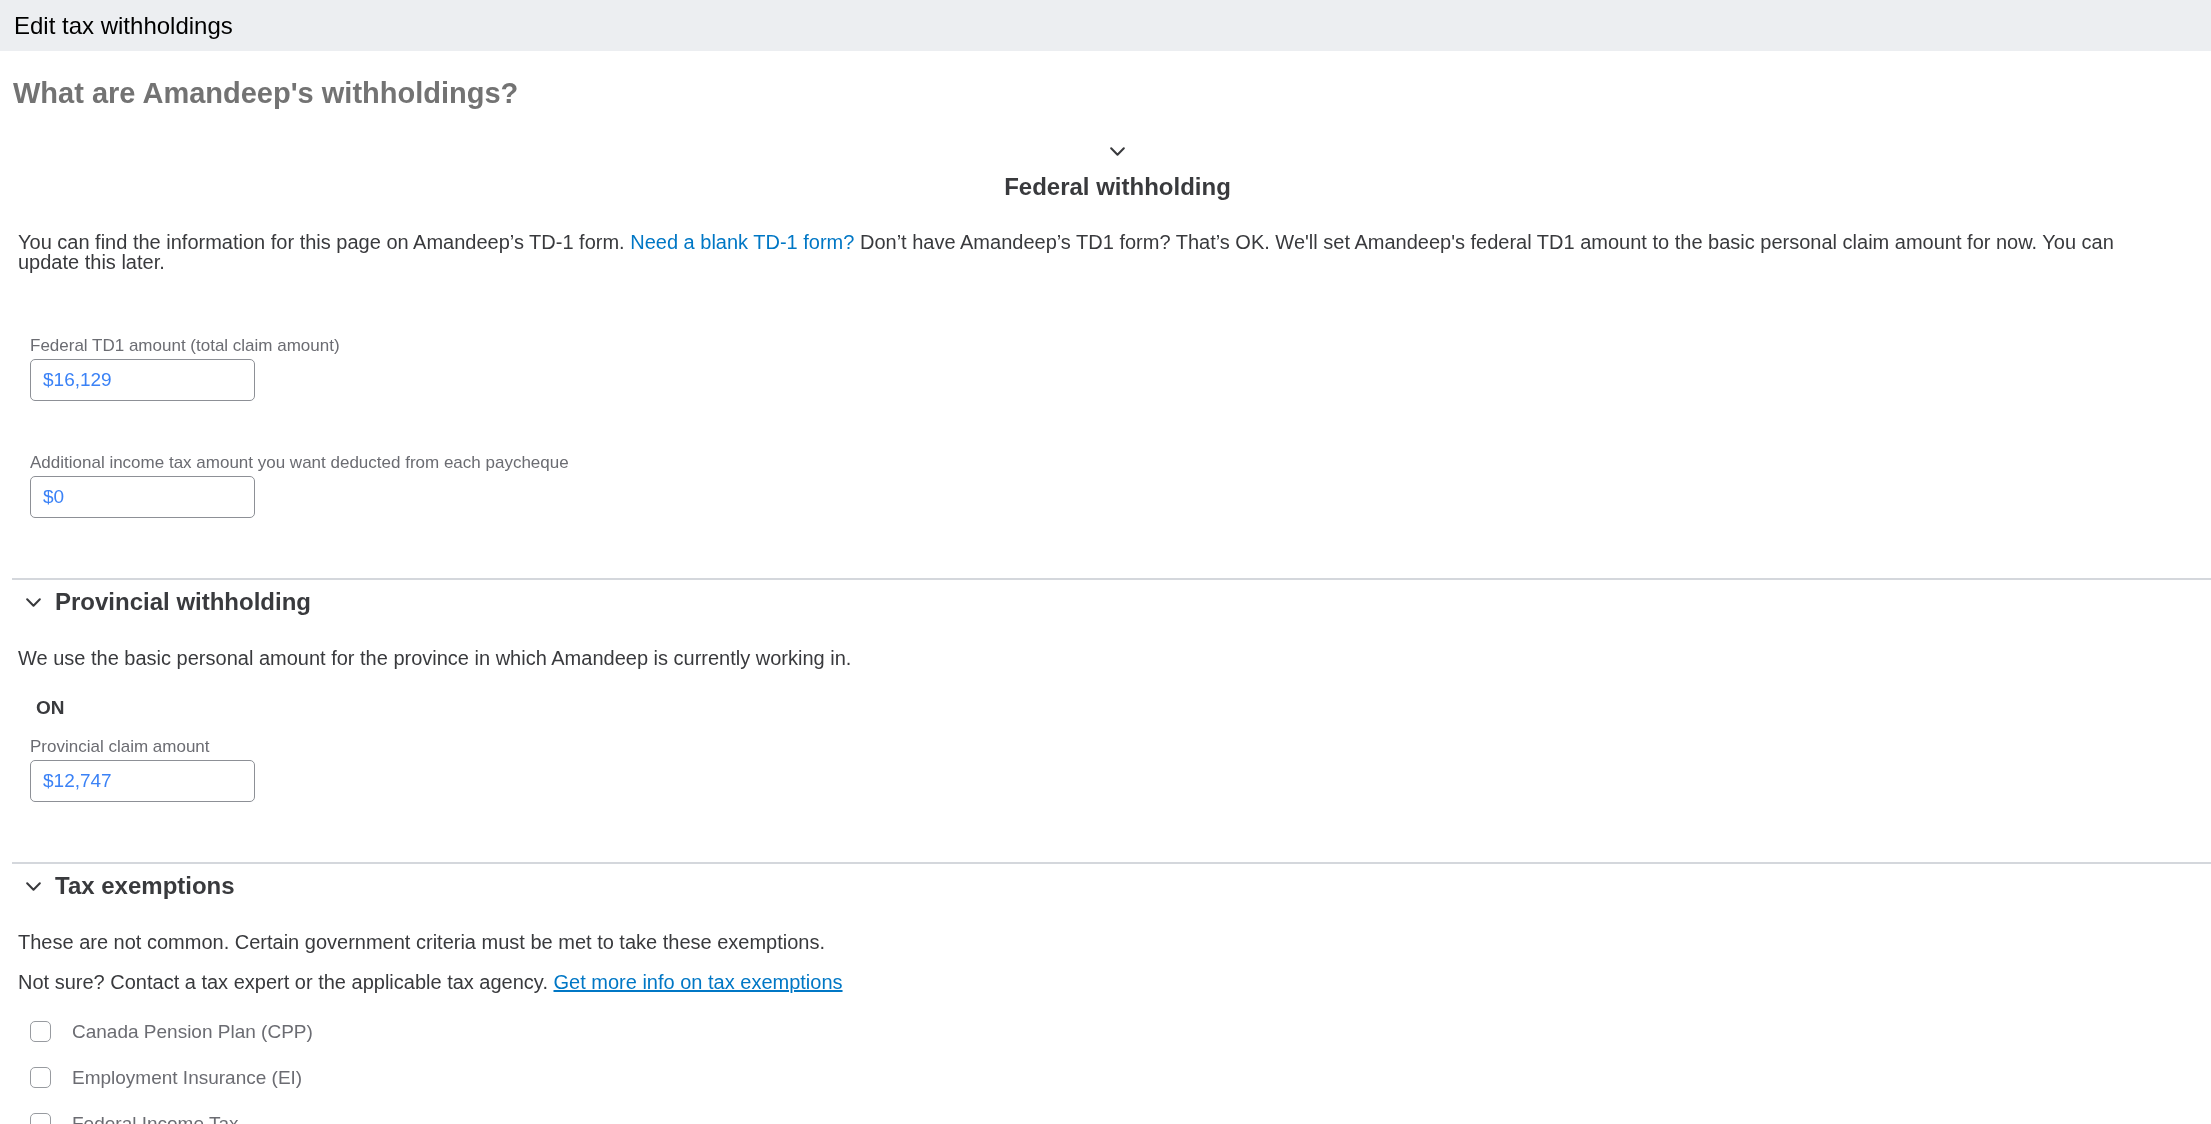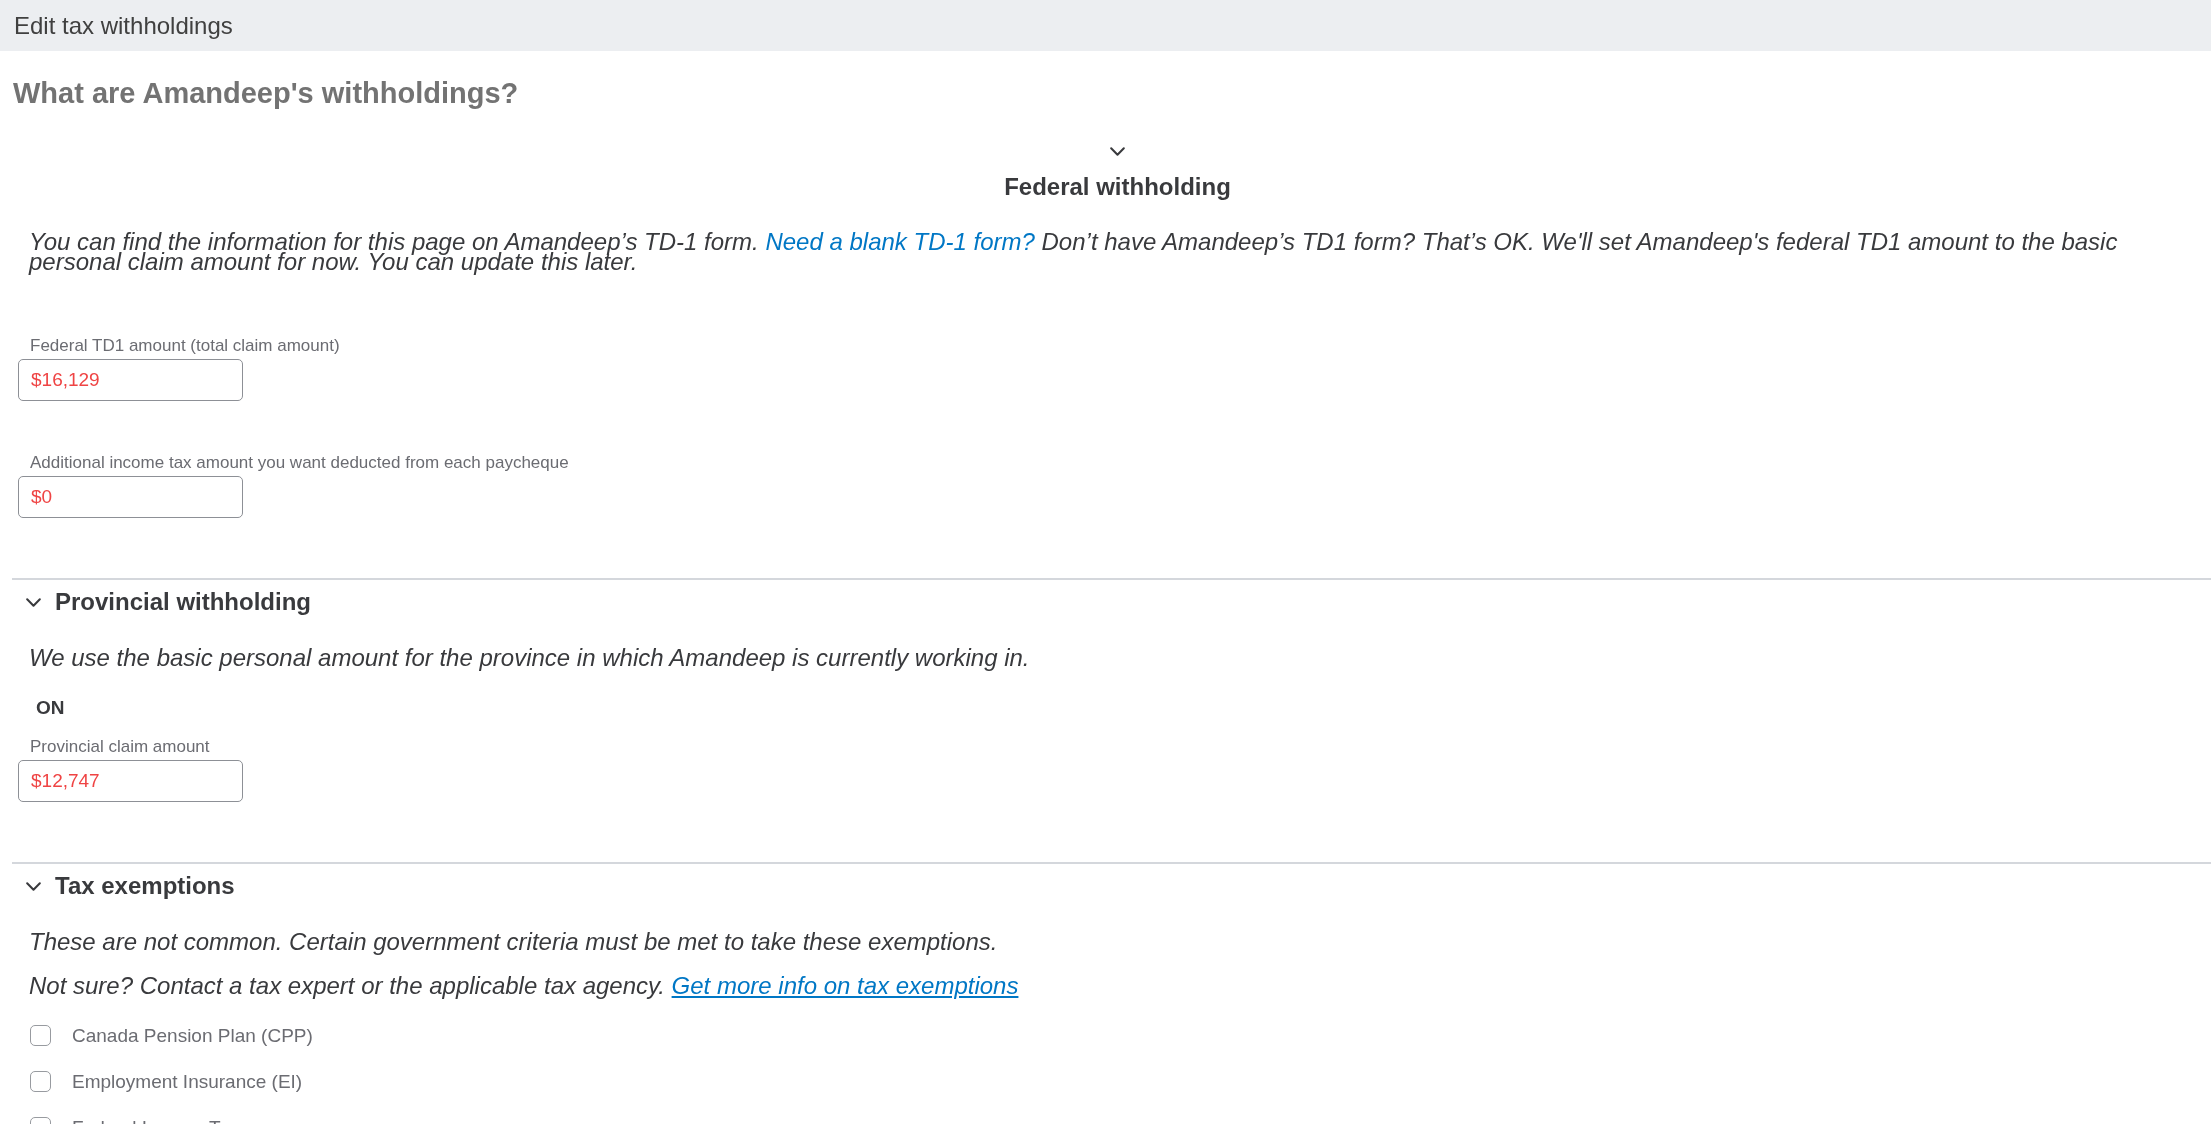--- a/index.html
+++ b/index.html
@@ -3,43 +3,42 @@
 <meta charset="utf-8">
 <style>
   html,body{margin:0;padding:0;}
   body{
     width:2211px;height:1124px;overflow:hidden;background:#ffffff;
     font-family:"Liberation Sans", sans-serif;color:#393a3d;
     -webkit-font-smoothing:antialiased;
   }
   .titlebar{
     height:51px;background:#eceef1;display:flex;align-items:center;
-    padding-left:14px;font-size:24px;color:#404040;
+    padding-left:14px;font-size:24px;color:#000000;
   }
   .page-heading{
     font-size:29px;font-weight:700;line-height:1.05;
     margin:27px 0 0 13px;color:#737373;
   }
   .section-header{
     display:flex;align-items:center;gap:12px;margin-left:24px;
     font-size:24px;font-weight:600;color:#393a3d;cursor:pointer;
   }
   .section-header .chev{display:flex;align-items:center;}
   .para{
-    margin-left:29px;font-size:24px;line-height:20px;color:#393a3d;
+    margin-left:18px;font-size:20px;line-height:20px;color:#393a3d;
     width:2160px;
-    font-style:italic;
   }
   .field-label{
     margin-left:30px;font-size:17px;line-height:17px;color:#6b6c72;
   }
   .text-input{
-    display:block;margin-left:18px;width:225px;height:42px;
+    display:block;margin-left:30px;width:225px;height:42px;
     border:1px solid #8d9096;border-radius:5px;background:#fff;
-    font-family:inherit;font-size:19px;color:#ef4444;
+    font-family:inherit;font-size:19px;color:#3b82f6;
     padding:12px 12px;box-sizing:border-box;outline:none;
   }
   .divider{height:2px;background:#d4d7dc;margin-left:12px;}
   .divider.thick{height:4px;background:#d2d5da;}
   .province-code{margin-left:36px;font-size:19px;font-weight:700;line-height:20px;color:#393a3d;}
   .link{color:#0077c5;cursor:pointer;}
   .link.underline{text-decoration:underline;}
   .checkbox-row{display:flex;align-items:center;gap:21px;margin-left:30px;height:24px;}
   .checkbox{
     width:21px;height:21px;border:1.5px solid #989ba0;border-radius:5px;

